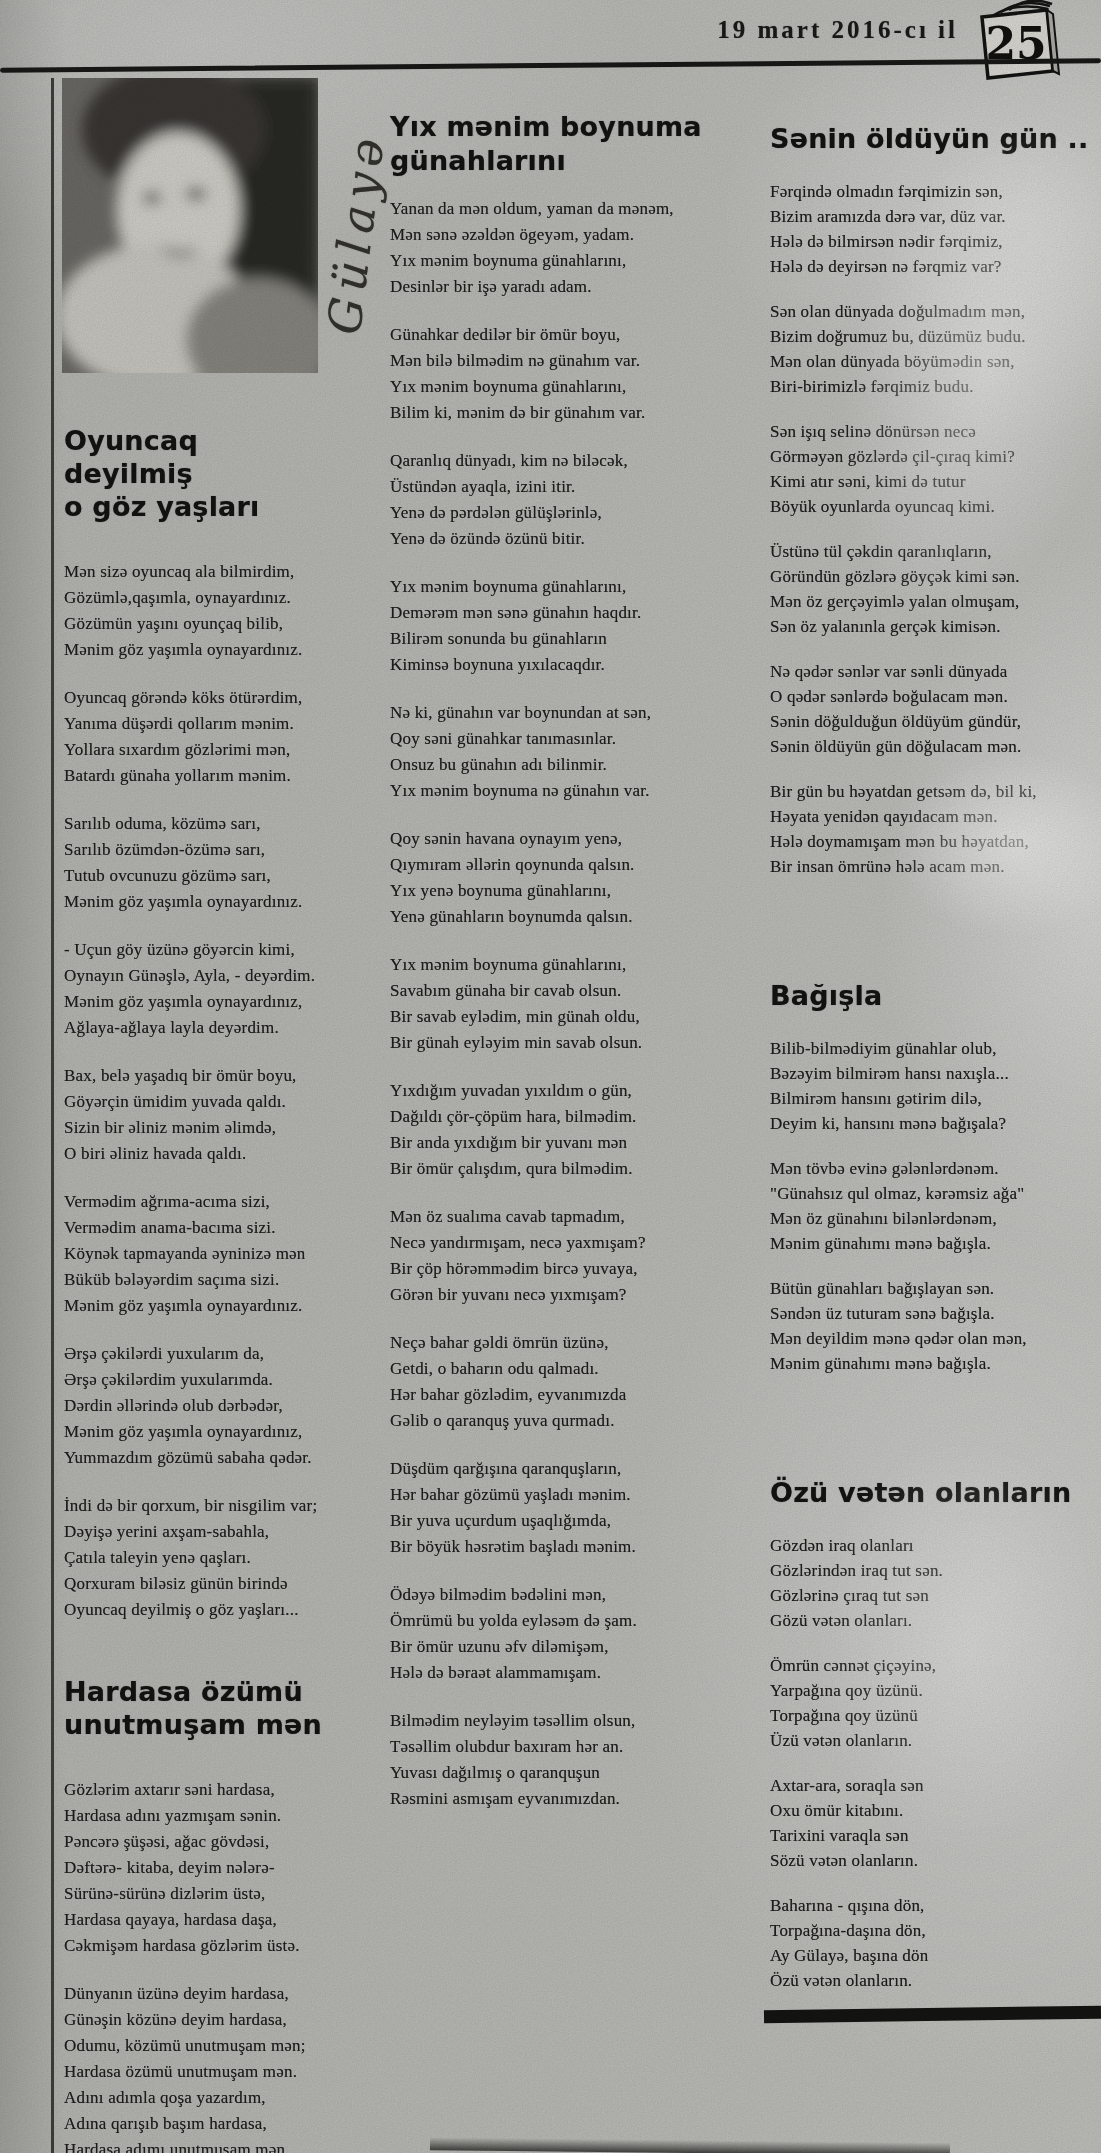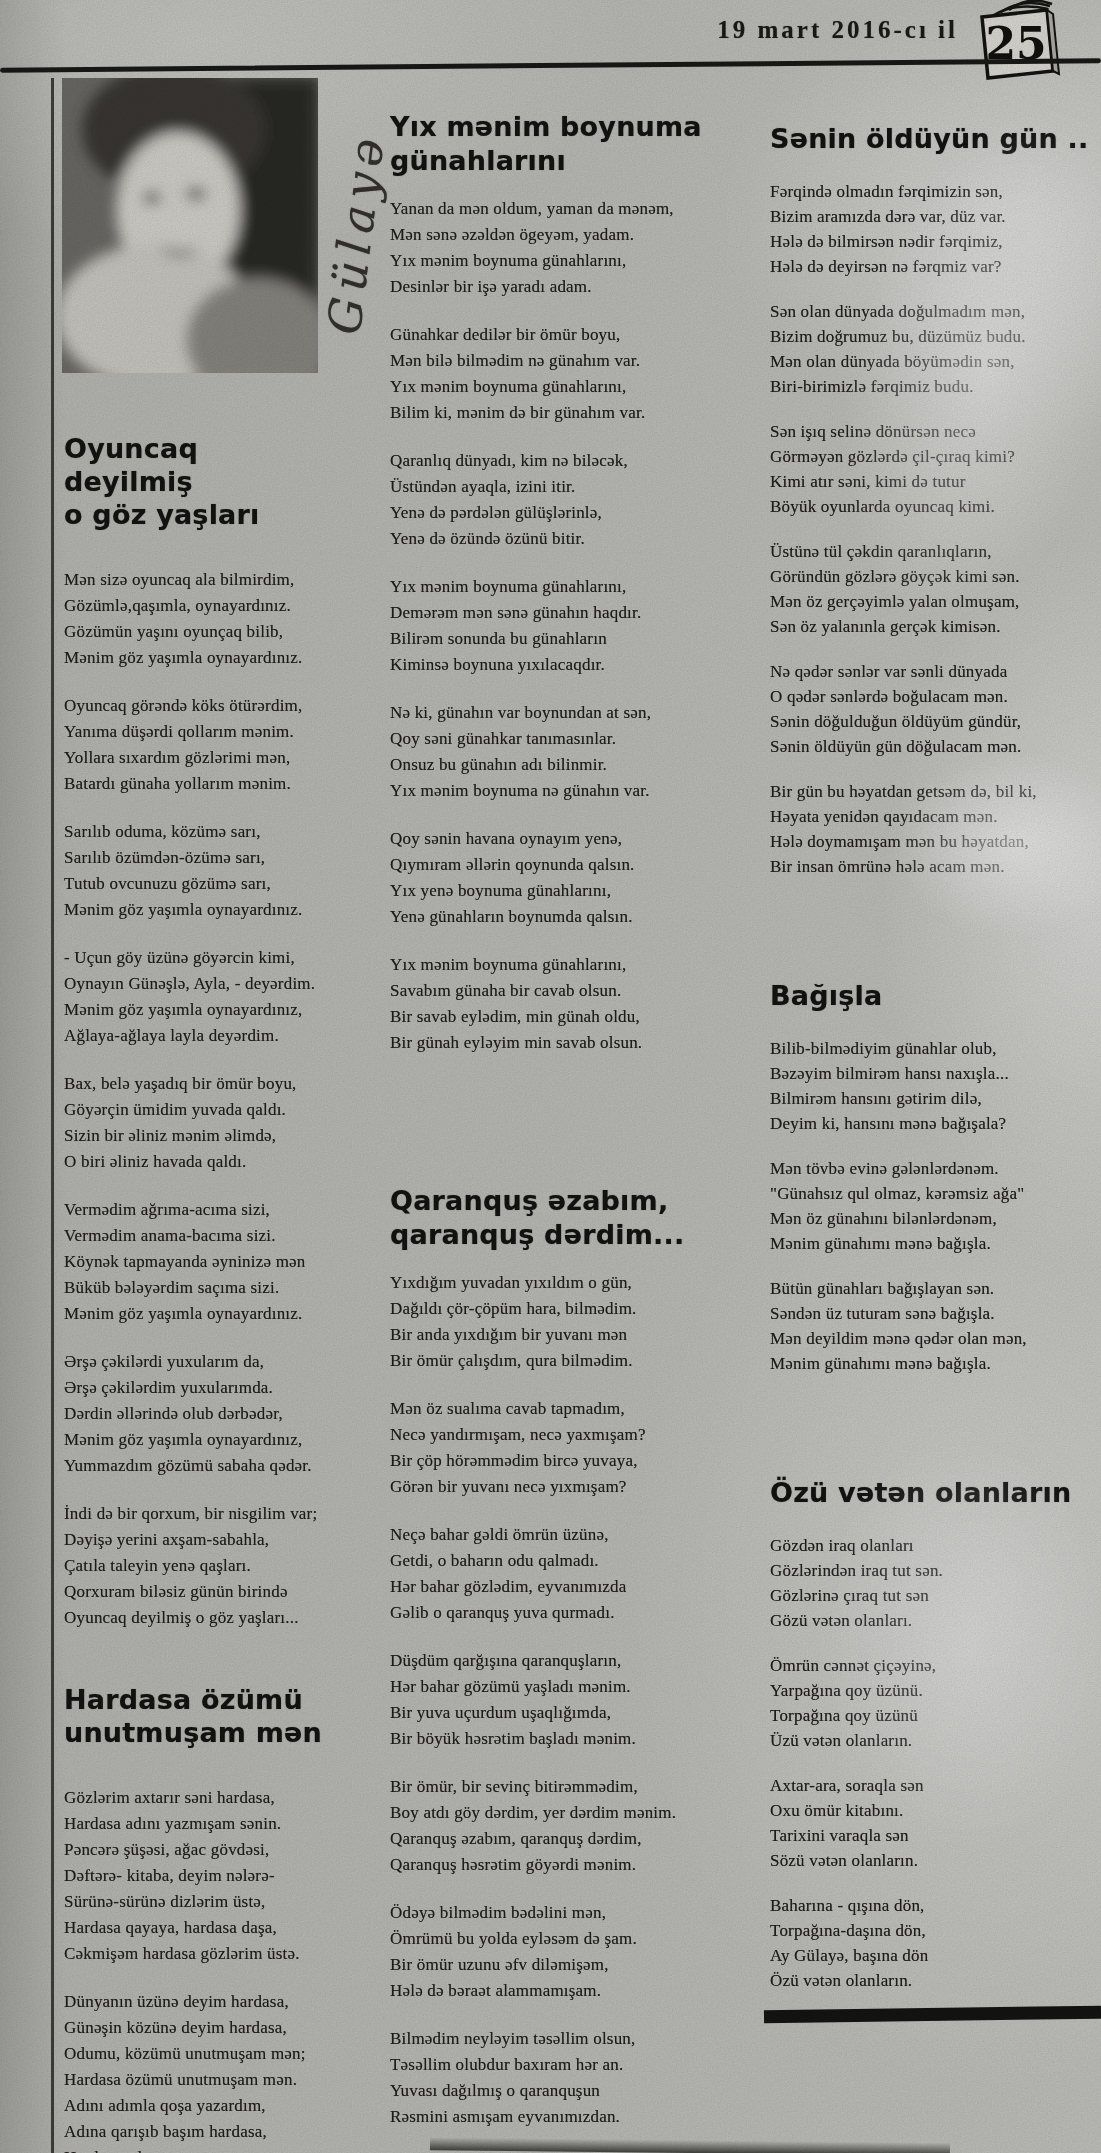--- a/index.html
+++ b/index.html
@@ -35,21 +35,21 @@
   .col{color:#201f1d;font-size:17px;letter-spacing:.2px;text-shadow:0 0 .6px rgba(35,35,32,.55);}
   .col-left{left:64px;top:424px;width:270px;}
   .col-mid{left:390px;top:110px;width:336px;}
   .col-right{left:770px;top:122px;width:328px;}
   .poem-title{
     font-family:"DejaVu Sans",sans-serif;font-weight:bold;color:#141412;
     font-size:27px;line-height:33px;
     text-shadow:0 0 1px rgba(0,0,0,.45);
   }
   .col-mid .poem-title{line-height:34px;}
-  .t-left1{margin:8px 0 36px;}
+  .t-left1{margin:0 0 36px;}
   .t-hardasa{margin:52px 0 36px;}
   .t-mid1{margin:0 0 18px;}
   .t-qaranqus{margin:128px 0 18px;}
   .t-right1{margin:0 0 24px;}
   .t-bagisla{margin:100px 0 24px;}
   .t-ozu{margin:100px 0 24px;}
   .poem-body{line-height:26px;}
   .col-right .poem-body{line-height:25px;}
   .stanza{margin:0 0 22px 0;}
   .col-right .stanza{margin-bottom:20px;}
@@ -141,27 +141,25 @@
           <p class="stanza">Yanan da mən oldum, yaman da mənəm,<br>Mən sənə əzəldən ögeyəm, yadam.<br>Yıx mənim boynuma günahlarını,<br>Desinlər bir işə yaradı adam.</p>
           <p class="stanza">Günahkar dedilər bir ömür boyu,<br>Mən bilə bilmədim nə günahım var.<br>Yıx mənim boynuma günahlarını,<br>Bilim ki, mənim də bir günahım var.</p>
           <p class="stanza">Qaranlıq dünyadı, kim nə biləcək,<br>Üstündən ayaqla, izini itir.<br>Yenə də pərdələn gülüşlərinlə,<br>Yenə də özündə özünü bitir.</p>
           <p class="stanza">Yıx mənim boynuma günahlarını,<br>Demərəm mən sənə günahın haqdır.<br>Bilirəm sonunda bu günahların<br>Kiminsə boynuna yıxılacaqdır.</p>
           <p class="stanza">Nə ki, günahın var boynundan at sən,<br>Qoy səni günahkar tanımasınlar.<br>Onsuz bu günahın adı bilinmir.<br>Yıx mənim boynuma nə günahın var.</p>
           <p class="stanza">Qoy sənin havana oynayım yenə,<br>Qıymıram əllərin qoynunda qalsın.<br>Yıx yenə boynuma günahlarını,<br>Yenə günahların boynumda qalsın.</p>
           <p class="stanza">Yıx mənim boynuma günahlarını,<br>Savabım günaha bir cavab olsun.<br>Bir savab eylədim, min günah oldu,<br>Bir günah eyləyim min savab olsun.</p>
         </div>
     </section>
     <section>
-      <h2 class="poem-title t-qaranqus">Qaranquş əzabım,<br>qaranquş dərdim...</h2>
       <div class="poem-body">
           <p class="stanza">Yıxdığım yuvadan yıxıldım o gün,<br>Dağıldı çör-çöpüm hara, bilmədim.<br>Bir anda yıxdığım bir yuvanı mən<br>Bir ömür çalışdım, qura bilmədim.</p>
           <p class="stanza">Mən öz sualıma cavab tapmadım,<br>Necə yandırmışam, necə yaxmışam?<br>Bir çöp hörəmmədim bircə yuvaya,<br>Görən bir yuvanı necə yıxmışam?</p>
           <p class="stanza">Neçə bahar gəldi ömrün üzünə,<br>Getdi, o baharın odu qalmadı.<br>Hər bahar gözlədim, eyvanımızda<br>Gəlib o qaranquş yuva qurmadı.</p>
           <p class="stanza">Düşdüm qarğışına qaranquşların,<br>Hər bahar gözümü yaşladı mənim.<br>Bir yuva uçurdum uşaqlığımda,<br>Bir böyük həsrətim başladı mənim.</p>
-          <p class="stanza">Bir ömür, bir sevinç bitirəmmədim,<br>Boy atdı göy dərdim, yer dərdim mənim.<br>Qaranquş əzabım, qaranquş dərdim,<br>Qaranquş həsrətim göyərdi mənim.</p>
           <p class="stanza">Ödəyə bilmədim bədəlini mən,<br>Ömrümü bu yolda eyləsəm də şam.<br>Bir ömür uzunu əfv diləmişəm,<br>Hələ də bəraət alammamışam.</p>
           <p class="stanza">Bilmədim neyləyim təsəllim olsun,<br>Təsəllim olubdur baxıram hər an.<br>Yuvası dağılmış o qaranquşun<br>Rəsmini asmışam eyvanımızdan.</p>
         </div>
     </section>
   </div>
 
   <div class="abs col col-right">
     <section>
       <h2 class="poem-title t-right1">Sənin öldüyün gün ..</h2>
       <div class="poem-body">

